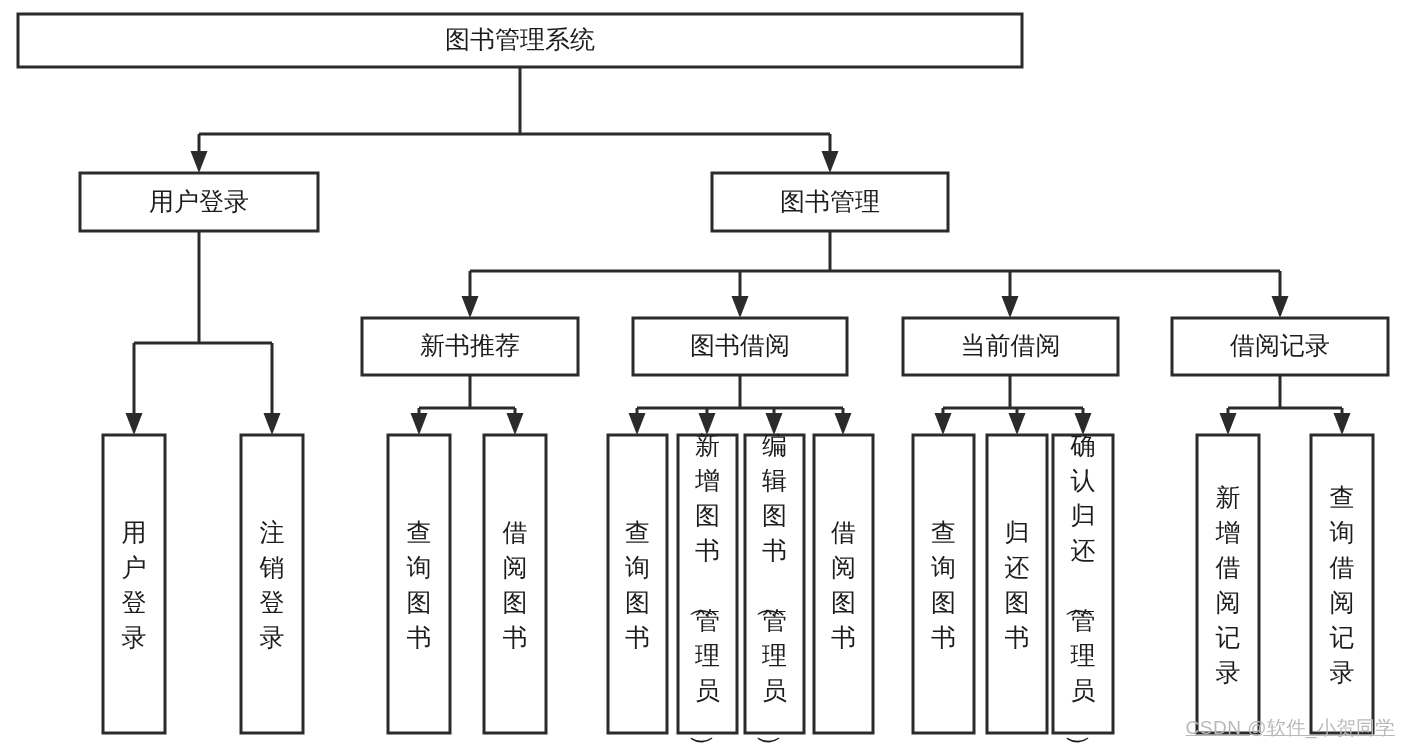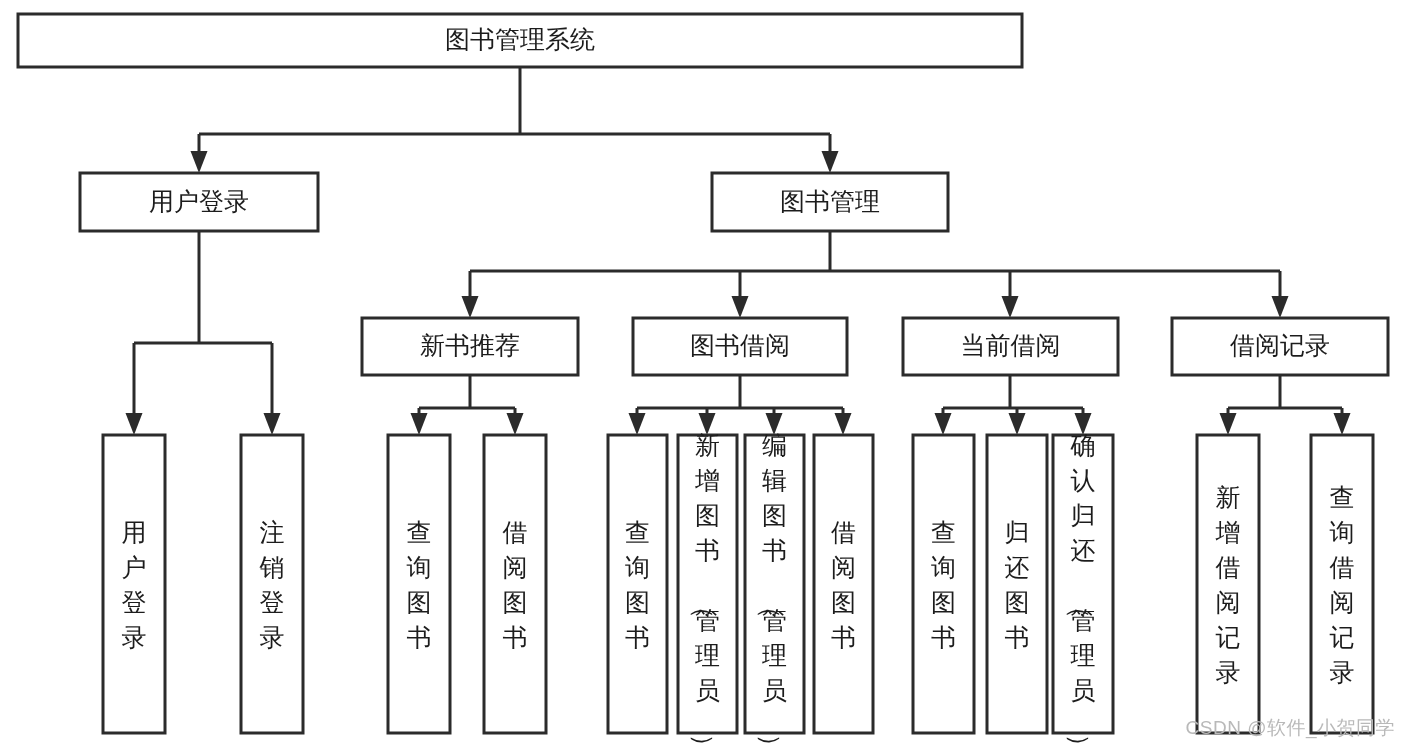--- a/index.html
+++ b/index.html
@@ -63,20 +63,21 @@
     position: absolute;
     right: 10px;
     bottom: 6px;
     font-family: "Liberation Sans", "DejaVu Sans", sans-serif;
     font-size: 19px;
     color: #b9b9b9;
     letter-spacing: 0.5px;
     user-select: none;
     pointer-events: none;
     white-space: nowrap;
+    text-decoration: underline;
   }
 </style>
 </head>
 <body>
 
 <div id="diagram-root">
   <svg class="diagram-canvas" id="diagram-canvas" viewBox="0 0 1405 747" xmlns="http://www.w3.org/2000/svg">
     <g id="connectors-layer">
         <g>
           <line x1="520" y1="67" x2="520" y2="134" class="connector"></line>

